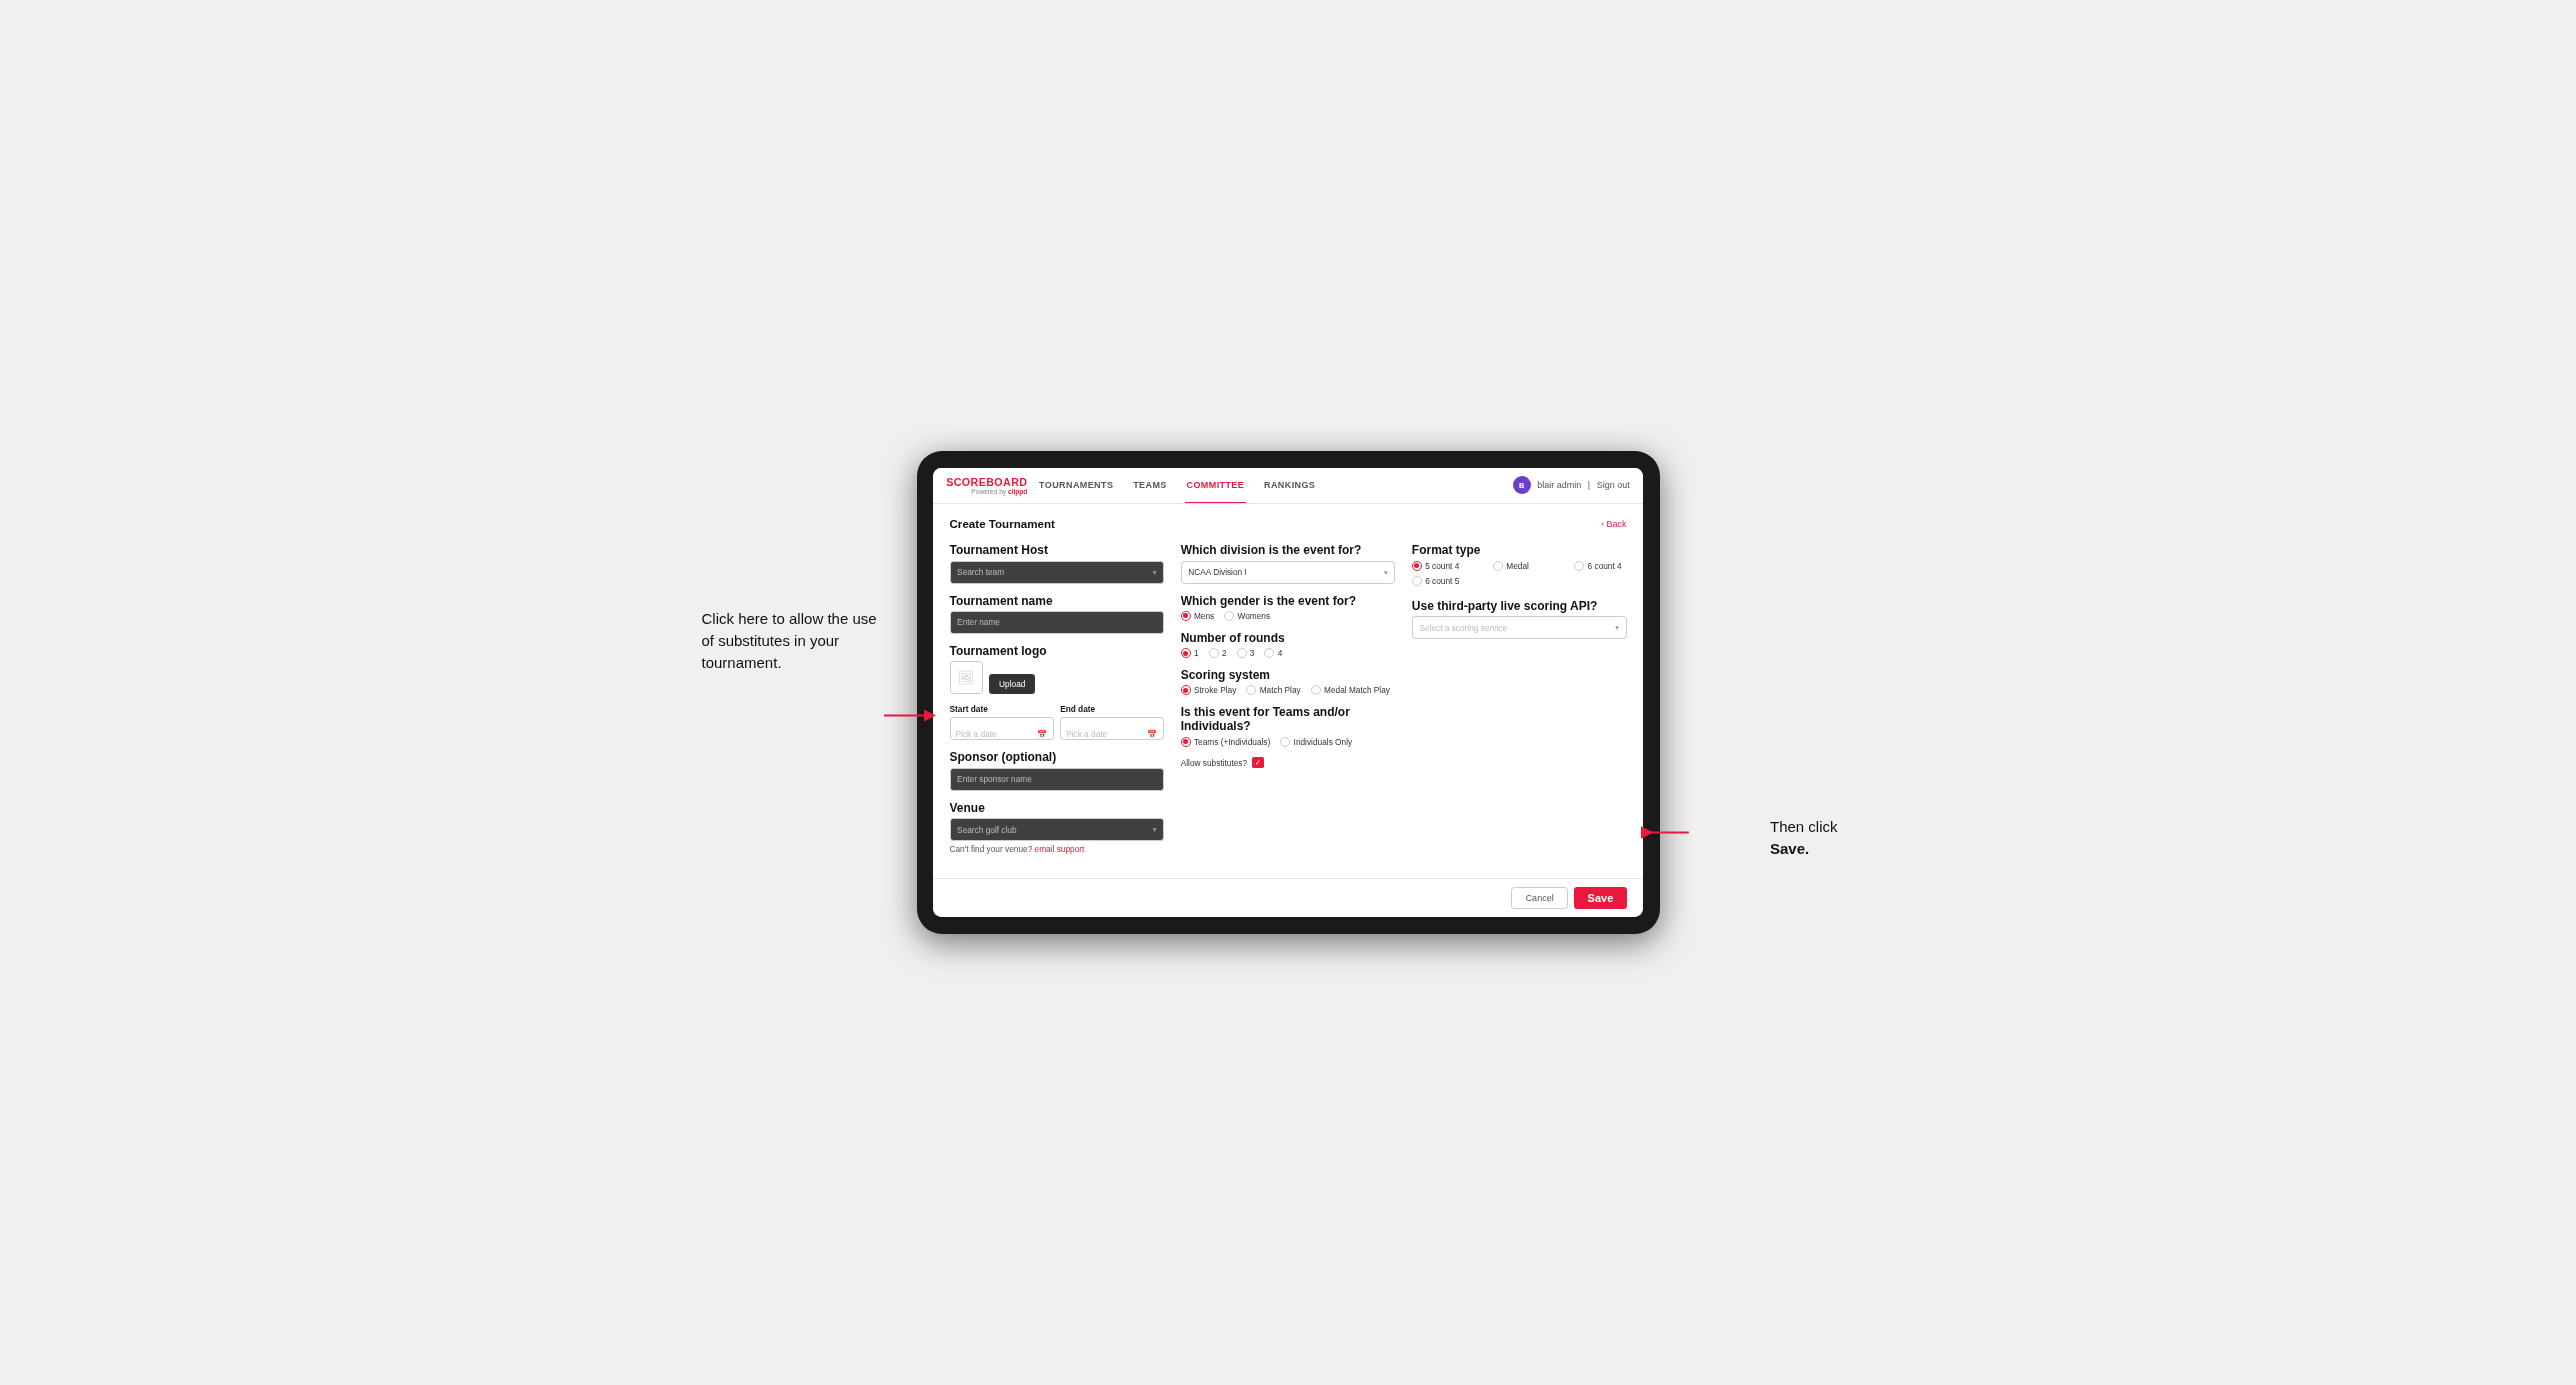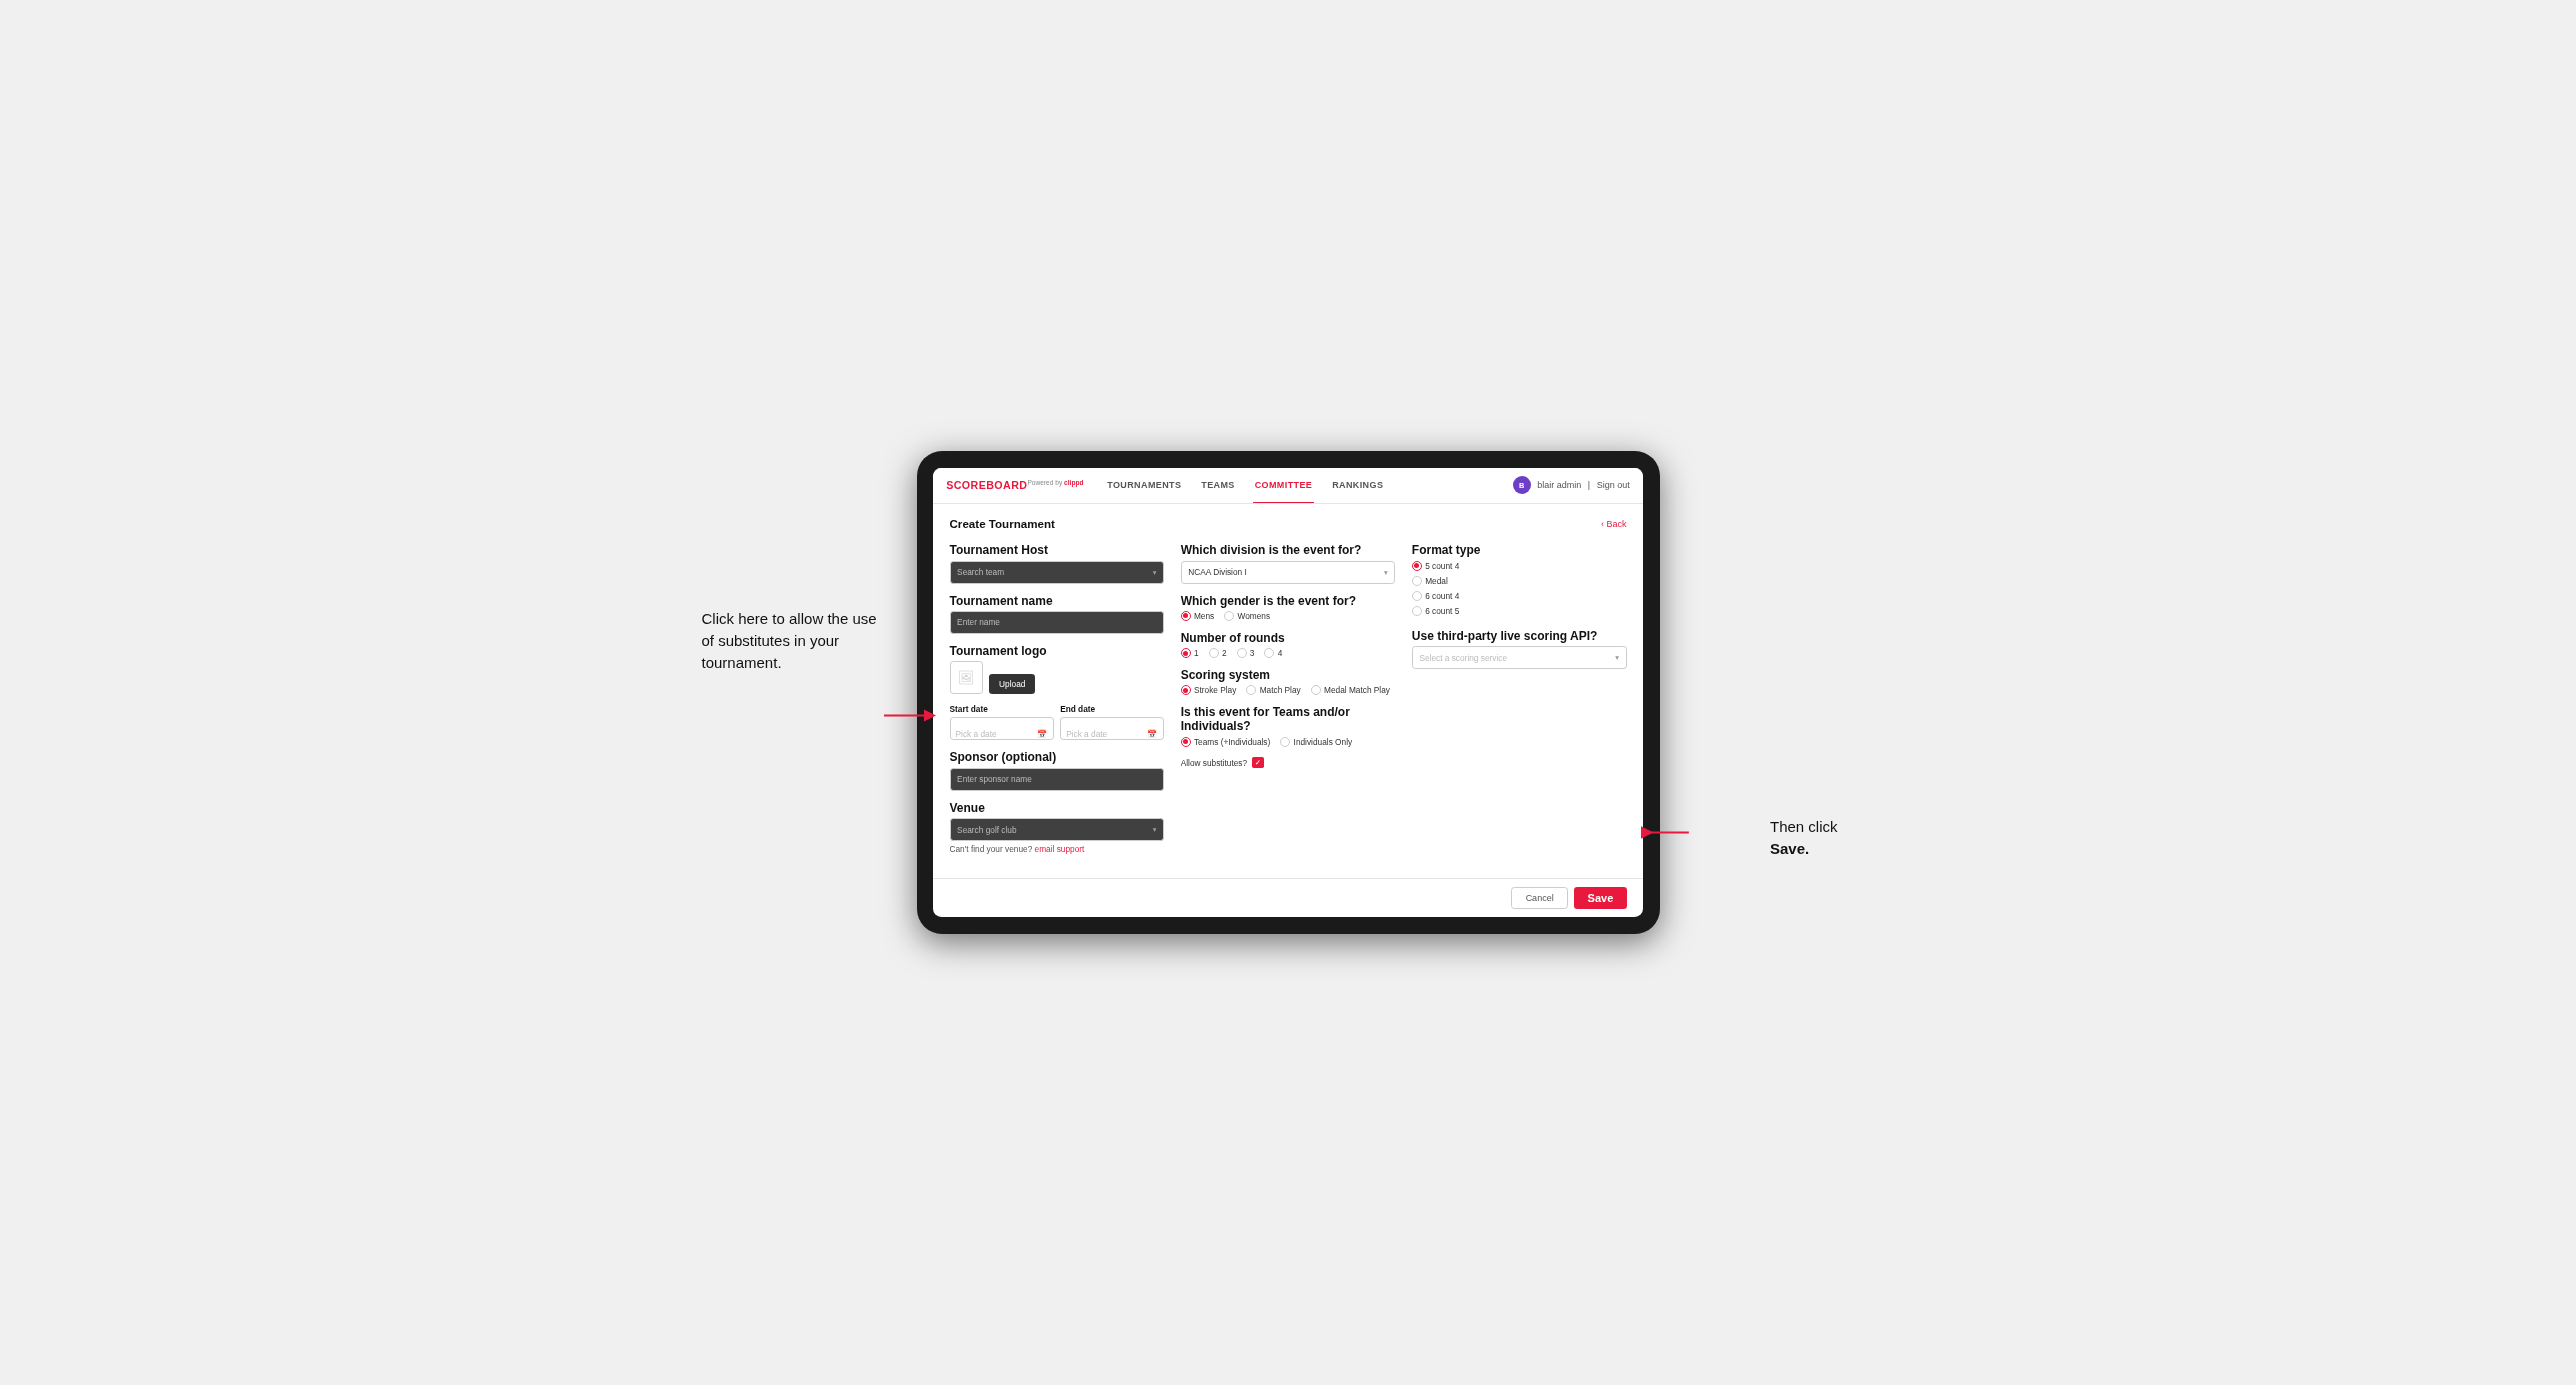--- a/index.html
+++ b/index.html
@@ -61,22 +61,23 @@
     .nav {
       display: flex;
       align-items: center;
       height: 36px;
       border-bottom: 0.8px solid #e5e5e5;
       padding: 0 13.2px;
       background: #fff;
     }
     .nav-logo {
       display: flex;
-      flex-direction: row;
-      margin-right: 22px;
+      flex-direction: column;
+      margin-right: 10px;
+      align-items: flex-end;
     }
     .nav-logo-scoreboard {
       font-size: 10.7px;
       font-weight: 900;
       letter-spacing: 0.4px;
       color: #111;
     }
     .nav-logo-scoreboard span { color: #e8193c; }
     .nav-logo-powered {
       font-size: 6.6px;
@@ -568,21 +569,21 @@
               <span class="checkbox-label">Allow substitutes?</span>
               <div class="checkbox-box">✓</div>
             </div>
 
           </div>
 
           <div class="format-type-col">
 
             <div class="form-group">
               <label class="form-label">Format type</label>
-              <div style="display:grid; grid-template-columns:1fr; gap:5px 29px;">
+              <div style="display:grid; grid-template-columns:1fr 1fr 1fr; gap:5px 29px;">
                 <div class="radio-item">
                   <div class="radio-circle checked"></div>
                   <span>5 count 4</span>
                 </div>
                 <div class="radio-item">
                   <div class="radio-circle"></div>
                   <span>Medal</span>
                 </div>
                 <div class="radio-item">
                   <div class="radio-circle"></div>

